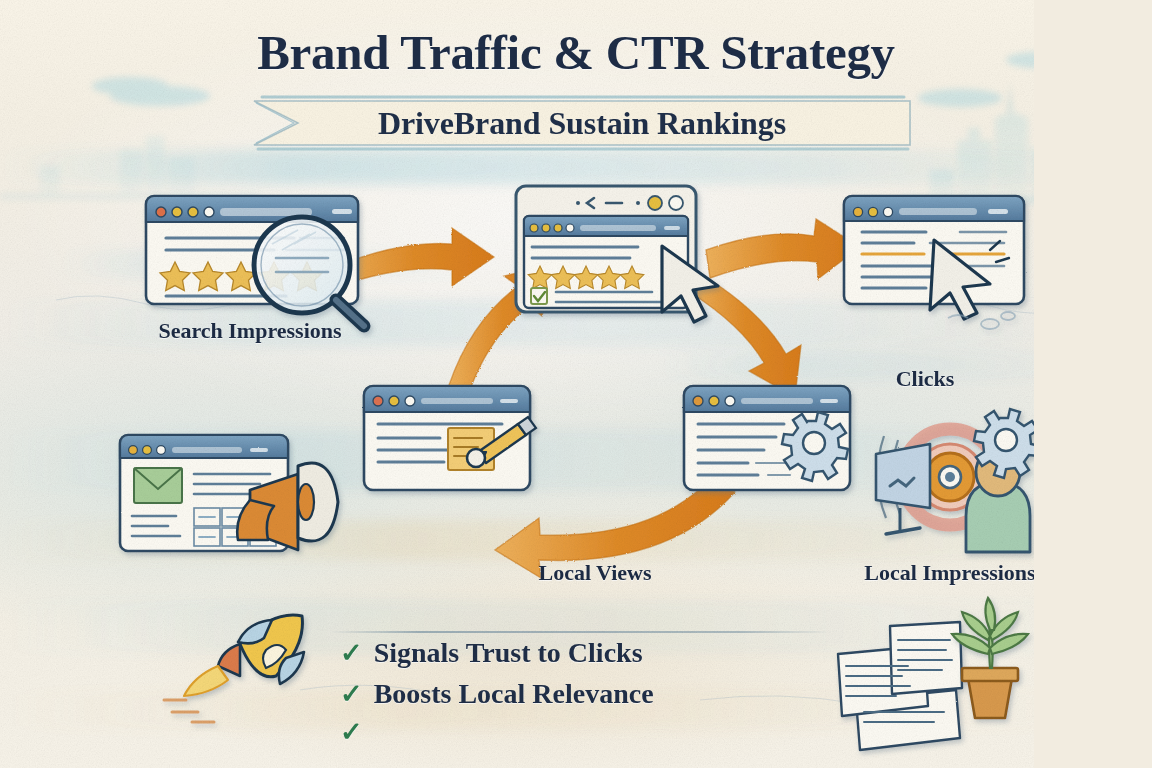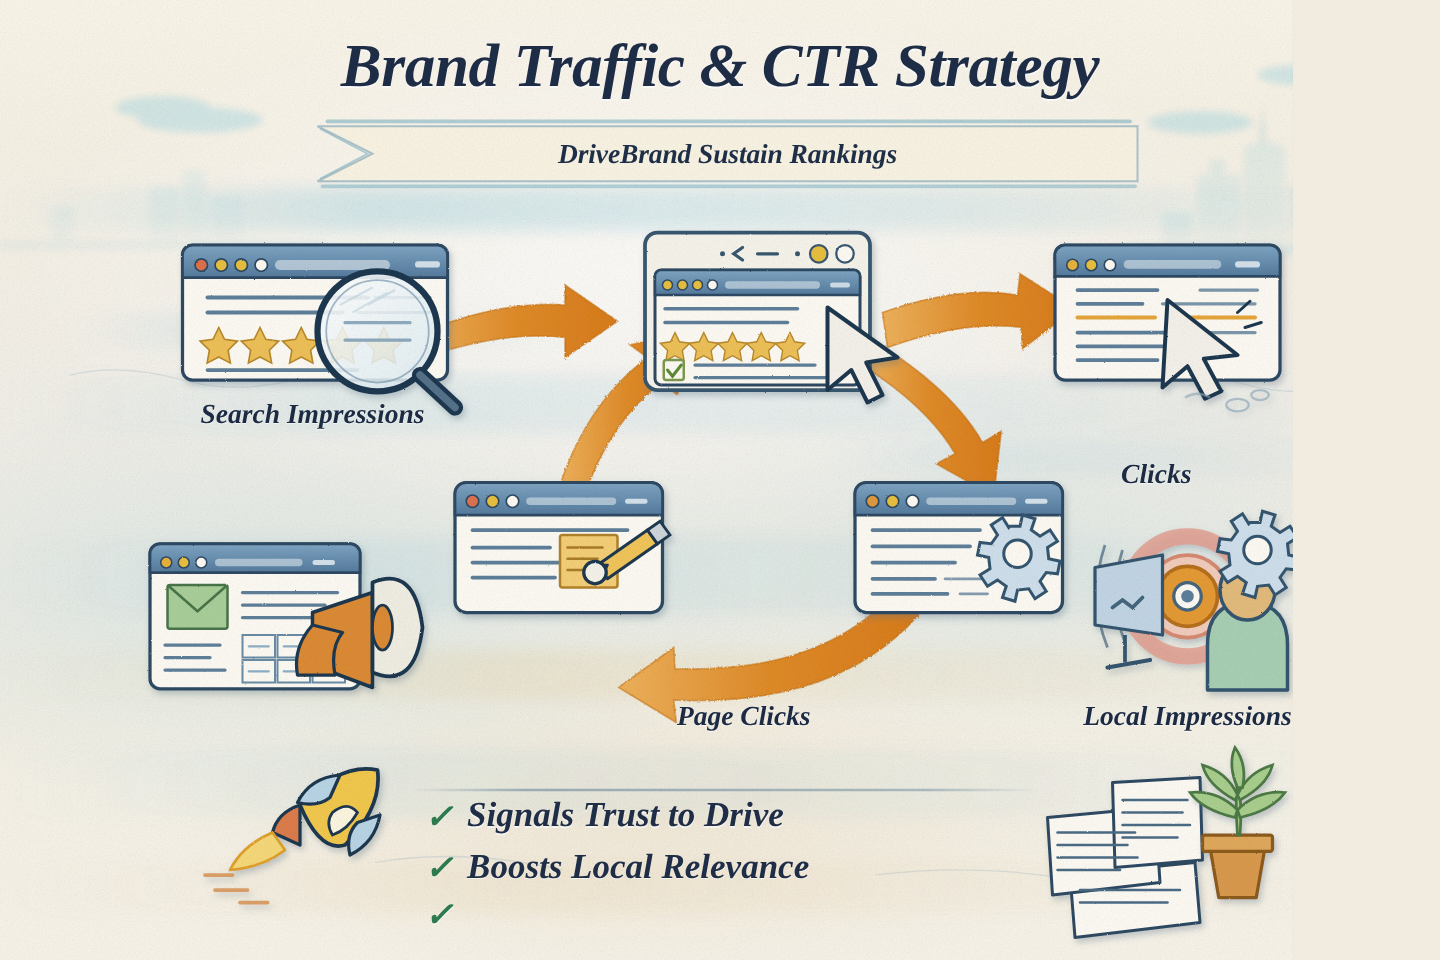--- a/index.html
+++ b/index.html
@@ -9,41 +9,40 @@
     background:#f2ece0;
   }
   #canvas{
     position:relative;width:1034px;height:768px;overflow:hidden;
     background:
       radial-gradient(ellipse 70% 40% at 50% 28%, rgba(255,255,255,.72), rgba(255,255,255,0) 70%),
       radial-gradient(ellipse 60% 30% at 20% 62%, rgba(176,216,228,.30), rgba(255,255,255,0) 72%),
       radial-gradient(ellipse 55% 26% at 78% 58%, rgba(176,216,228,.26), rgba(255,255,255,0) 72%),
       radial-gradient(ellipse 50% 22% at 50% 86%, rgba(232,214,180,.30), rgba(255,255,255,0) 75%),
       linear-gradient(180deg,#fbf6ea 0%,#f7f2e6 16%,#f3f0e9 42%,#f5f1e6 70%,#f8f4ea 100%);
-    font-style: italic;
   }
   .layer{position:absolute;left:0;top:0;width:1152px;height:768px;}
   #grain{
     opacity:.33;mix-blend-mode:multiply;pointer-events:none;
   }
   
   .title{
     position:absolute;left:0;top:24px;width:1152px;text-align:center;
     font-family:"Liberation Serif", serif;
     font-weight:700;font-size:49px;letter-spacing:-.3px;
     color:#1e2d47;
     text-shadow:0 1px 0 rgba(255,255,255,.85);
     white-space:nowrap;
   }
   #ribbon{position:absolute;left:252px;top:95px;width:660px;height:56px;}
   .ribbon-text{
     position:absolute;left:252px;top:95px;width:660px;height:56px;
     display:flex;align-items:center;justify-content:center;
     font-family:"Liberation Serif", serif;
-    font-weight:700;font-size:22px;color:#1f2f49;white-space:nowrap;
+    font-weight:700;font-size:32px;color:#1f2f49;white-space:nowrap;
     letter-spacing:-.1px;
   }
   .ribbon-text .hl{color:#d9822b;}
   .node-label{
     position:absolute;text-align:center;
     font-family:"Liberation Serif", serif;
     font-weight:700;font-size:22px;color:#1c2b44;
     text-shadow:0 1px 0 rgba(255,255,255,.75);
     white-space:nowrap;
   }
@@ -524,28 +523,28 @@
           <path d="M988 640 q-22 -12 -26 -28 q20 6 28 24 Z"></path>
           <path d="M992 640 q22 -12 26 -28 q-20 6 -28 24 Z"></path>
           <path d="M990 630 q-8 -18 -2 -32 q10 14 6 32 Z"></path>
         </g>
       </g>
     </g>
   </svg>
 
   <div class="node-label" style="left:50px;top:318px;width:400px;">Search Impressions</div>
   <div class="node-label" style="left:800px;top:318px;width:250px;margin-top:48px;">Clicks</div>
-  <div class="node-label" style="left:440px;top:560px;width:310px;">Page Clicks</div>
+  <div class="node-label" style="left:440px;top:560px;width:310px;">Local Views</div>
   <div class="node-label" style="left:800px;top:560px;width:300px;">Local Impressions</div>
 
   <div class="divider"></div>
 
   <div class="check-item" style="left:340px;top:637px;">
     <span class="check-mark">✓</span>
-    <span>Signals Trust to Drive</span>
+    <span>Signals Trust to Clicks</span>
   </div>
   <div class="check-item" style="left:340px;top:678px;">
     <span class="check-mark">✓</span>
     <span>Boosts Local Relevance</span>
   </div>
   <div class="check-item" style="left:340px;top:719px;">
     <span class="check-mark">✓</span>
   </div>
 
   <svg class="layer" id="grain" xmlns="http://www.w3.org/2000/svg">

